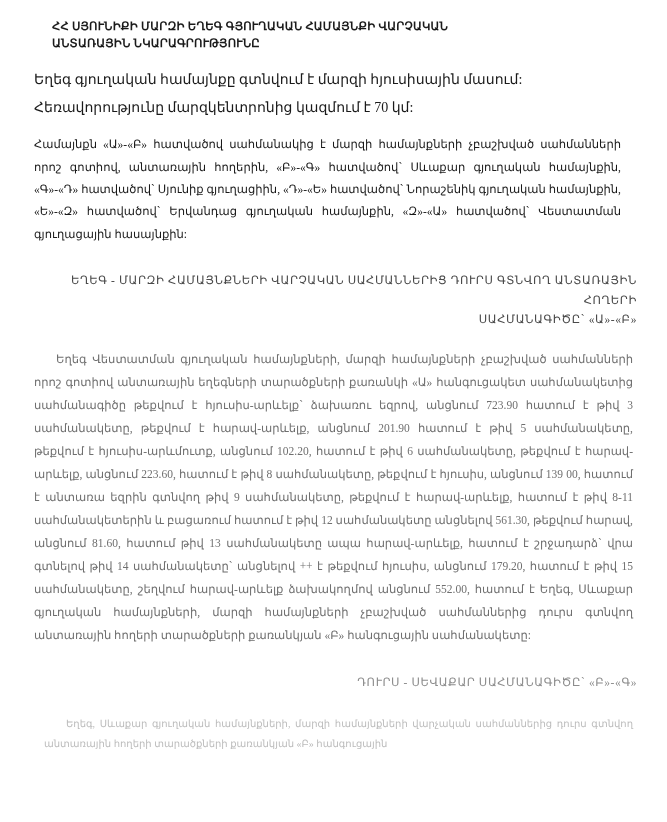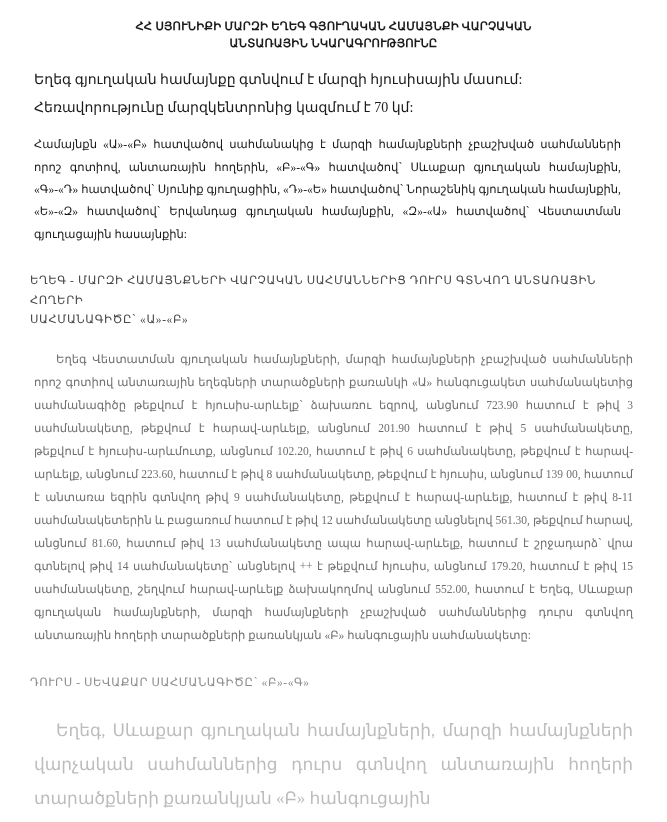--- a/index.html
+++ b/index.html
@@ -15,21 +15,21 @@
     overflow: hidden;
   }
   .page {
     position: relative;
     width: 667px;
     height: 822px;
     padding: 0;
     box-sizing: border-box;
   }
   .doc-title {
-    text-align: center;
+    text-align: left;
     font-size: 11.5px;
     font-weight: bold;
     letter-spacing: 0.2px;
     line-height: 1.45;
     margin: 18px 52px 0 52px;
   }
   .doc-title .line {
     display: block;
   }
   .intro {
@@ -42,21 +42,21 @@
     margin: 0 0 2px 0;
     text-indent: 0;
   }
   .block {
     margin: 12px 46px 0 34px;
     font-size: 11.5px;
     line-height: 1.95;
     text-align: justify;
   }
   .section-head {
-    text-align: left;
+    text-align: right;
     font-size: 11.5px;
     font-weight: normal;
     letter-spacing: 0.6px;
     line-height: 1.7;
     margin: 26px 30px 0 30px;
     color: #2a2a2a;
   }
   .section-head .line {
     display: block;
   }
@@ -71,22 +71,22 @@
   .fade2 { color: #6f6f6f; }
   .fade3 { color: #8d8d8d; }
   .fade5 { color: #bcbcbc; }
   .short-line {
     margin: 14px 34px 0 34px;
     font-size: 11.5px;
     line-height: 1.8;
     text-indent: 22px;
   }
   .tail {
-    margin: 22px 34px 0 34px;
-    font-size: 17px;
+    margin: 22px 34px 0 44px;
+    font-size: 10px;
     line-height: 2.0;
     text-align: justify;
     text-indent: 22px;
     font-family: Liberation Serif, serif;
   }
 </style>
 </head>
 <body>
 
 <div class="page">

